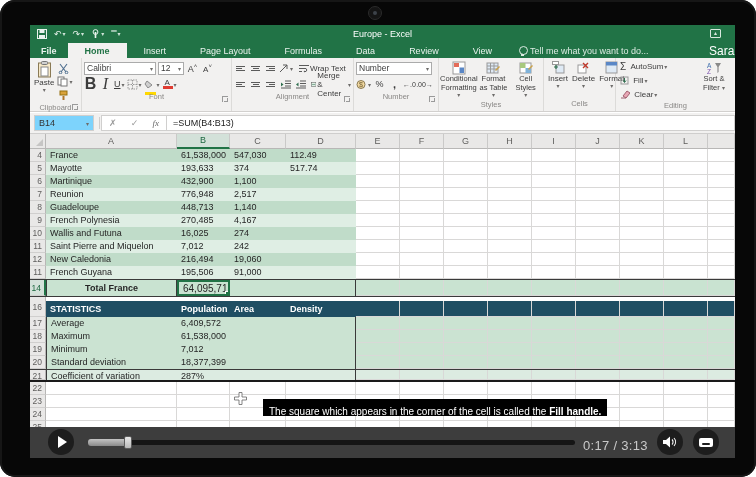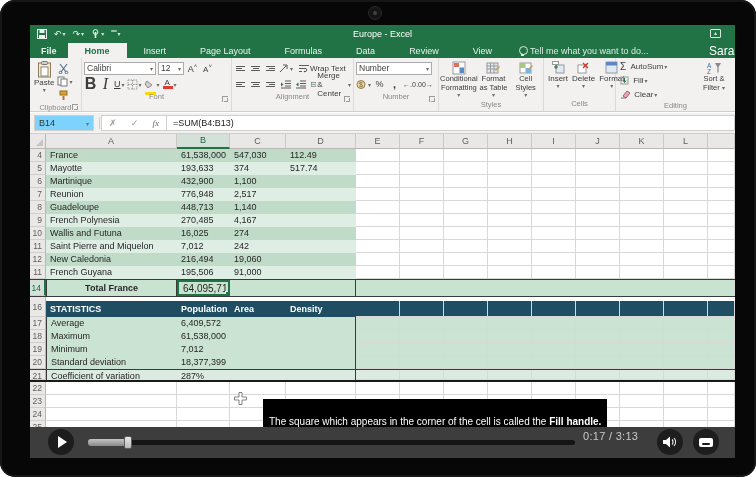--- a/index.html
+++ b/index.html
@@ -96,31 +96,31 @@
   .srow .s-a{border-left:1px solid #3a3a3a}
   .srow .s-d{border-right:1px solid #3a3a3a}
   .shead{height:16px}
   .shead .cell{background:var(--stats_navy);color:#fff;font-weight:bold;line-height:16px}
   .crow{border-top:1px solid #3a3a3a;border-bottom:2px solid #1a1a1a}
   .crow .cell{background:var(--coeff_bg)}
   .spacer .cell,.spacer .rh{border-bottom:none}
   .cursor-cross{position:absolute;left:204px;top:258px;z-index:8}
 
   
-  .caption{position:absolute;left:233px;top:374px;height:17px;background:#000;color:#fff;font-size:10px;line-height:17px;padding:14px 6px;white-space:nowrap;z-index:9}
+  .caption{position:absolute;left:233px;top:374px;height:17px;background:#000;color:#fff;font-size:10px;line-height:17px;padding:4px 6px;white-space:nowrap;z-index:9}
 
   
   .player{position:absolute;left:0;top:402px;width:705px;height:31px;background:var(--player_bg);z-index:10}
   .pbtn{position:absolute;width:26px;height:26px;border-radius:50%;background:#1d1d1d;top:2px}
   .play{left:18px}
   .play::after{content:"";position:absolute;left:10px;top:7px;border-left:9px solid #fff;border-top:6px solid transparent;border-bottom:6px solid transparent}
   .track{position:absolute;left:58px;top:13px;width:487px;height:5px;background:#151515;border-radius:3px}
   .tfill{position:absolute;left:58px;top:12px;width:40px;height:7px;border-radius:3px;background:linear-gradient(#c4c4c4,#8a8a8a)}
   .thandle{position:absolute;left:94px;top:9px;width:8px;height:13px;background:linear-gradient(#e8e8e8,#b9b9b9);border:1px solid #5c5c5c;border-radius:2px}
-  .ptime{position:absolute;left:553px;top:3px;font-size:11px;color:#c9c9c9;letter-spacing:.3px}
+  .ptime{position:absolute;left:553px;top:11px;font-size:13px;color:#c9c9c9;letter-spacing:.3px}
   .vol{left:627px}
   .cc{left:663px}
   .pbtn svg{position:absolute;left:5px;top:6px}
   .ccicon{position:absolute;left:6px;top:9px;width:14px;height:9px;background:#fff;border-radius:2px}
   .ccicon::after{content:"";position:absolute;left:3px;bottom:2px;width:8px;height:2px;background:#1d1d1d;border-radius:1px}
 </style>
 </head>
 <body>
 
 <div class="device">

